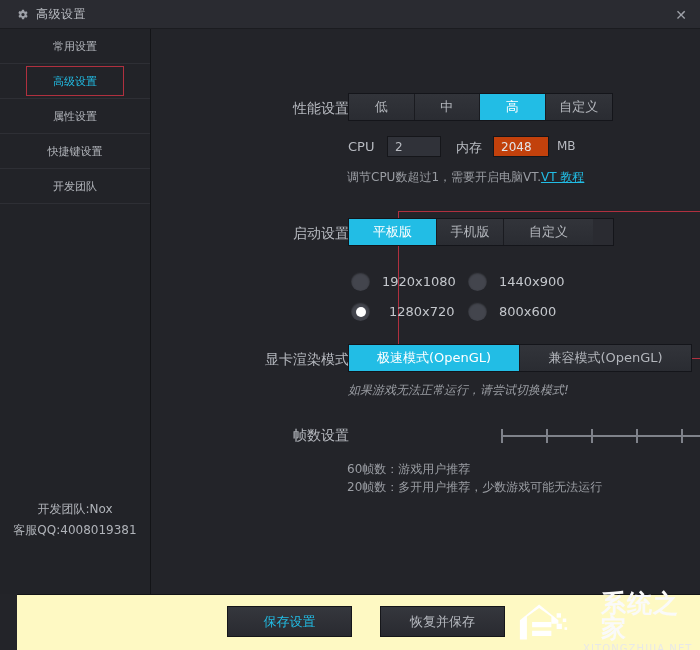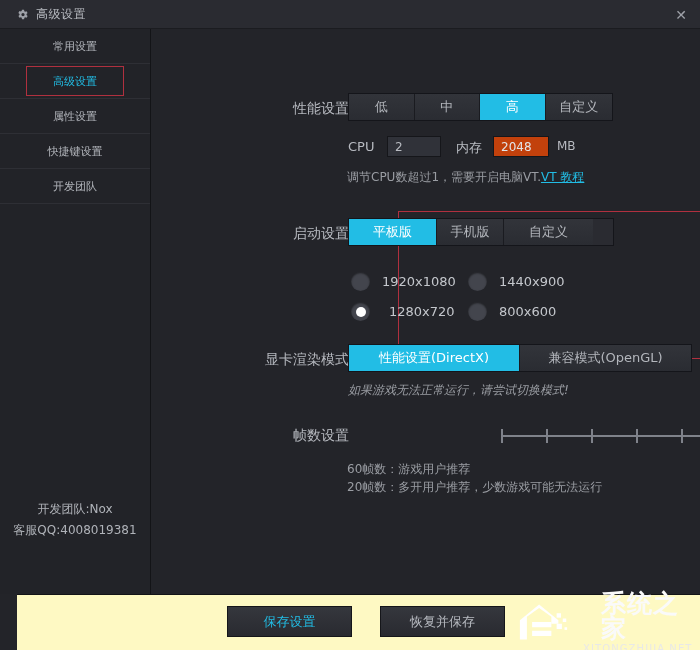--- a/index.html
+++ b/index.html
@@ -387,21 +387,21 @@
     </div>
     <div class="radio-row" style="left:317px; top:273px;">
       <span class="radio">
           <span class="dot"></span>
         </span>
       <span class="radio-label">800x600</span>
     </div>
 
     <div class="row-label" style="left:104px; top:322px;">显卡渲染模式</div>
     <div class="segmented" style="left:197px; top:315px; width:344px;">
-      <div class="seg active" style="width:172px;">性能设置(DirectX)</div>
+      <div class="seg active" style="width:172px;">极速模式(OpenGL)</div>
       <div class="seg" style="width:172px;">兼容模式(OpenGL)</div>
     </div>
     <div class="hint" style="left:197px; top:353px;font-style:italic;">如果游戏无法正常运行，请尝试切换模式!</div>
 
     <div class="row-label" style="left:104px; top:398px;">帧数设置</div>
     <div class="slider">
       <div class="track"></div>
       <div class="tick" style="left:0px;"></div>
       <div class="tick" style="left:45px;"></div>
       <div class="tick" style="left:90px;"></div>

